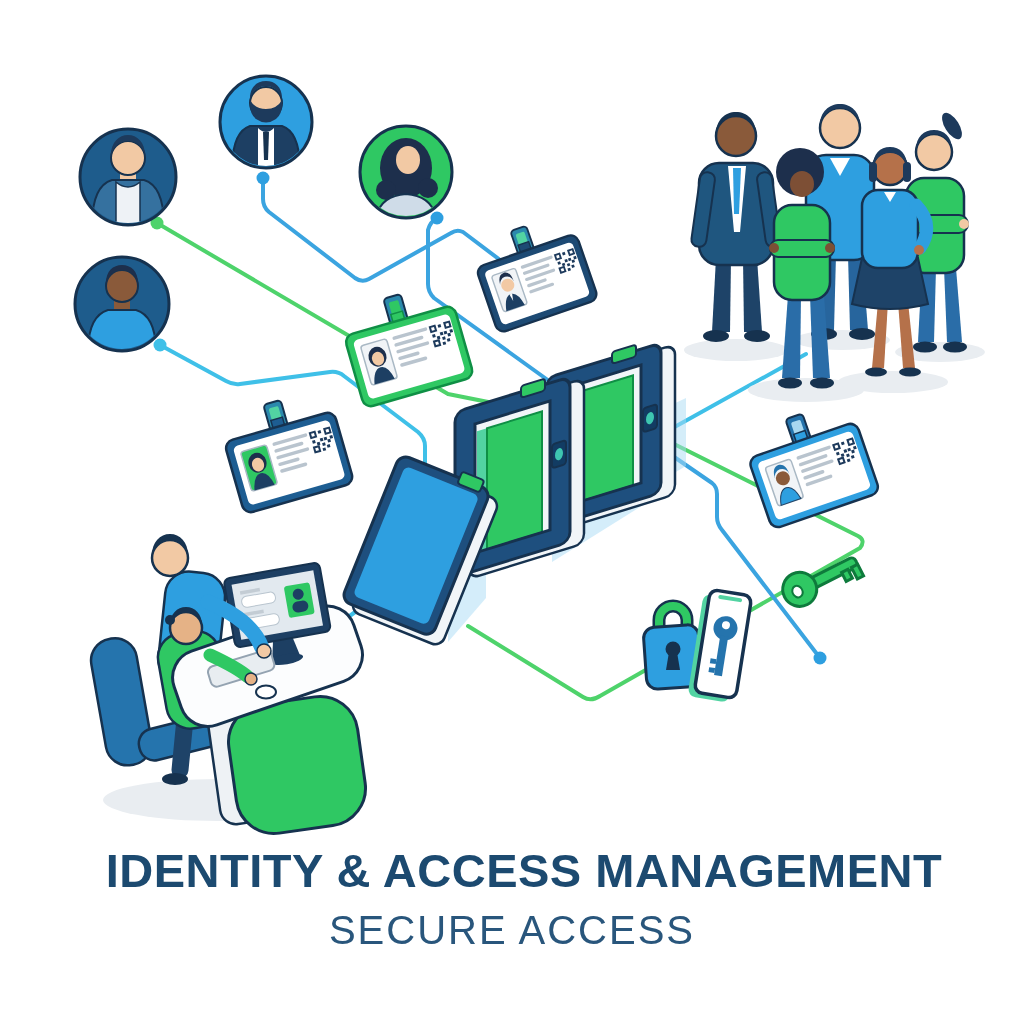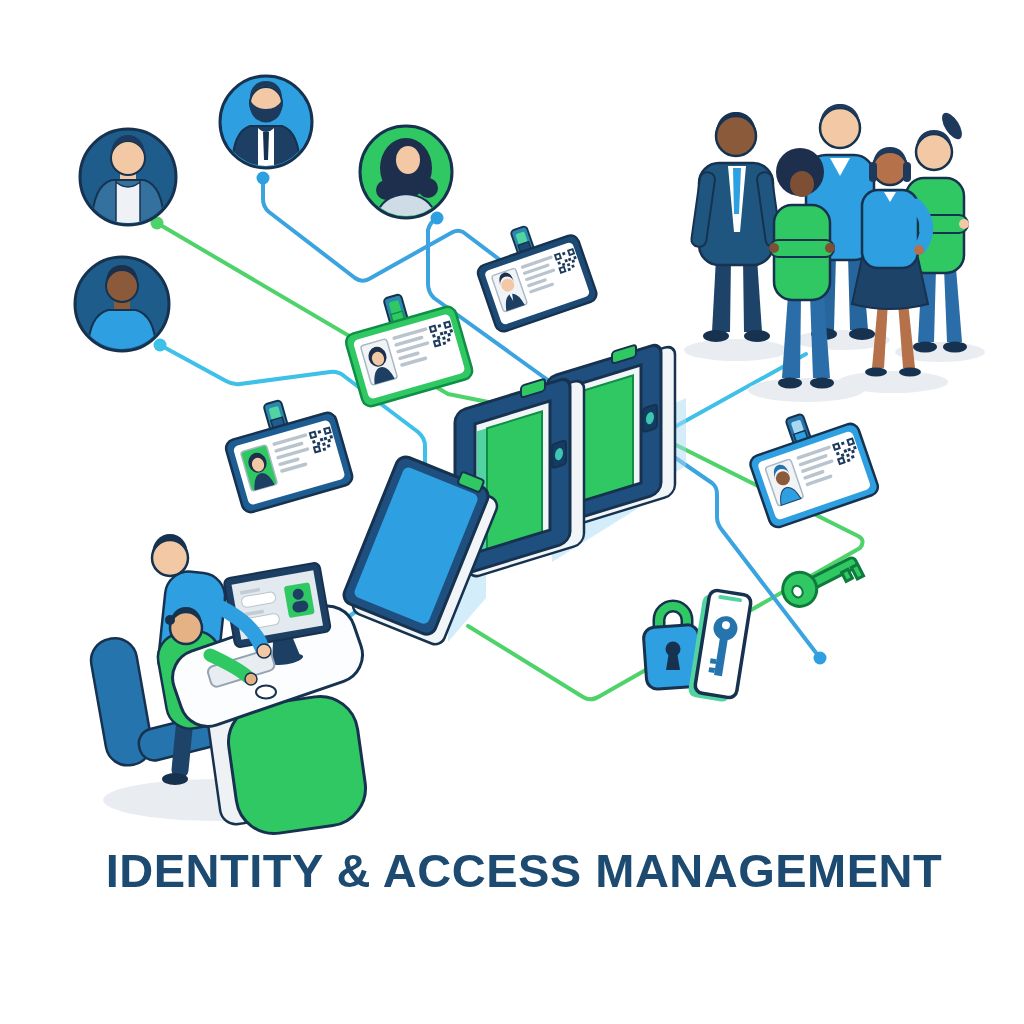--- a/index.html
+++ b/index.html
@@ -370,14 +370,15 @@
     <g clip-path="url(#cpA4)">
       <rect x="114" y="296" width="16" height="16" fill="#8a5a3a"></rect>
       <path d="M88,352 Q88,316 108,310 L136,310 Q156,316 156,352 Z" fill="#2e9fe0" stroke="#16324f" stroke-width="2"></path>
       <circle cx="122" cy="286" r="16" fill="#8a5a3a" stroke="#16324f" stroke-width="2"></circle>
       <path d="M106,286 a16,16 0 0 1 32,0 l0,-3 c0,-12 -7,-18 -16,-18 s-16,6 -16,18 z" fill="#1d2f4c"></path>
     </g>
   </g>
 </svg>
 
 <div class="title">IDENTITY &amp; ACCESS MANAGEMENT</div>
+<div class="subtitle">SECURE ACCESS</div>
 
 </div>
 
 </body></html>

